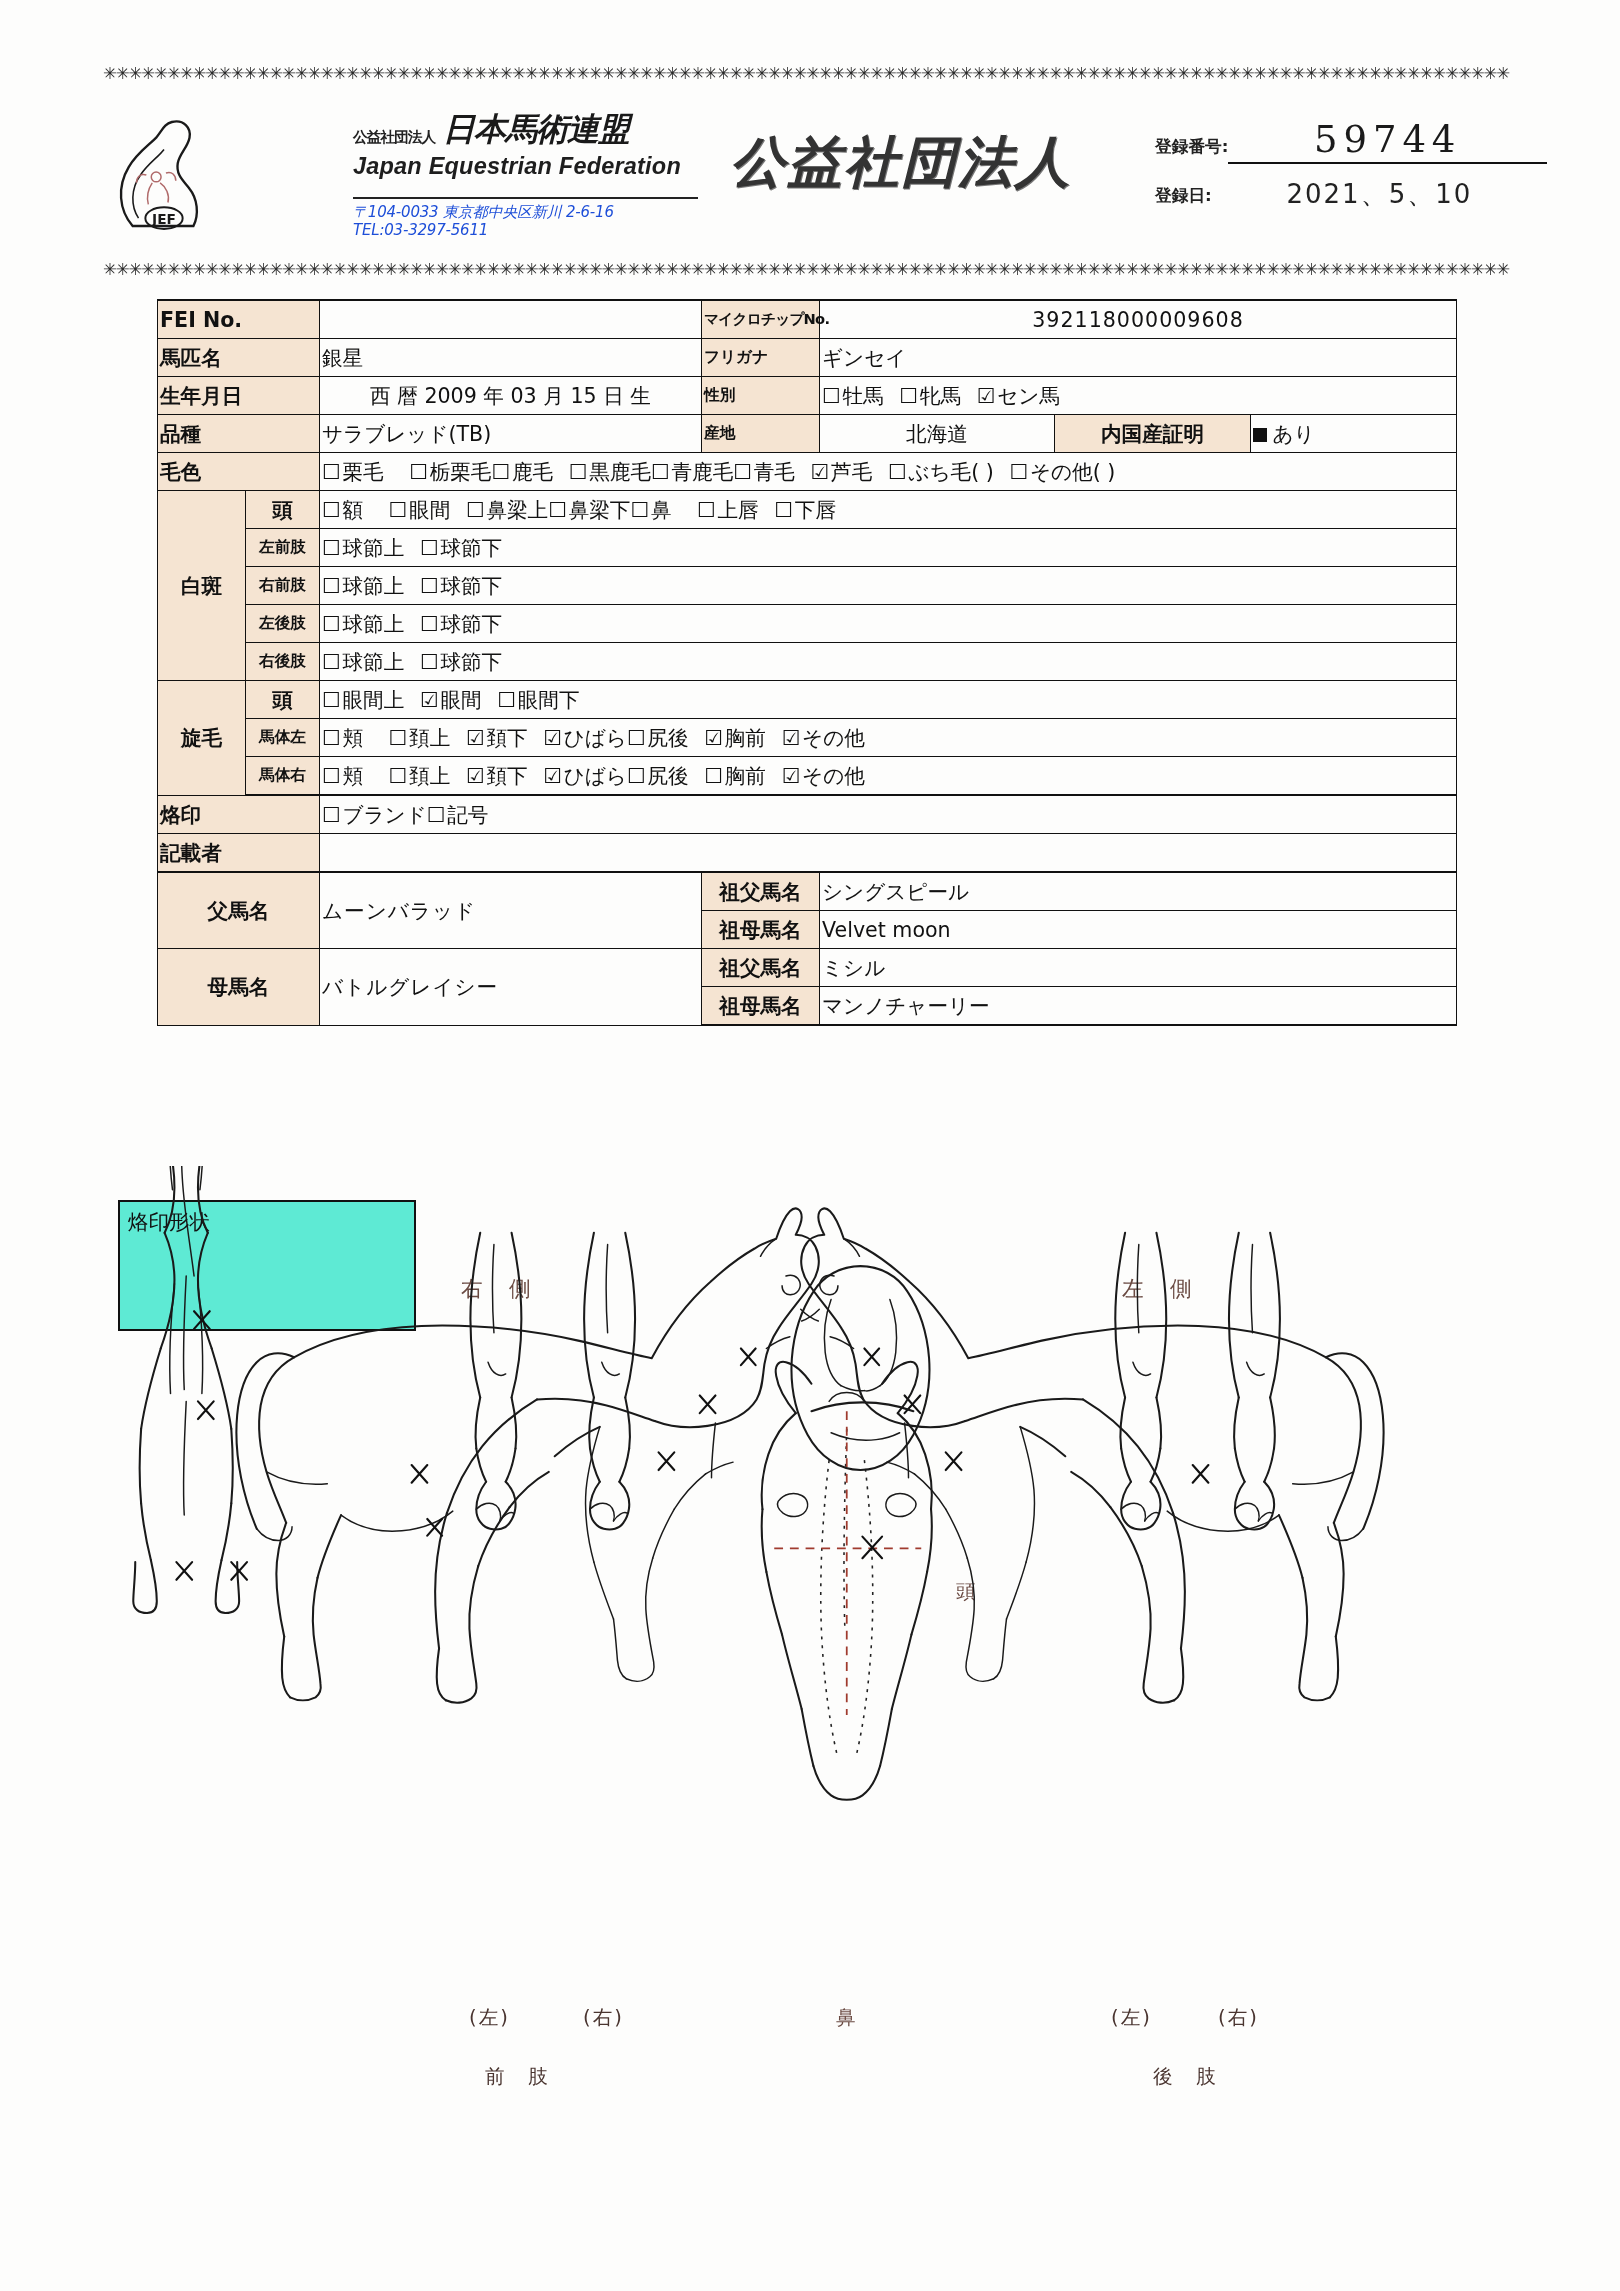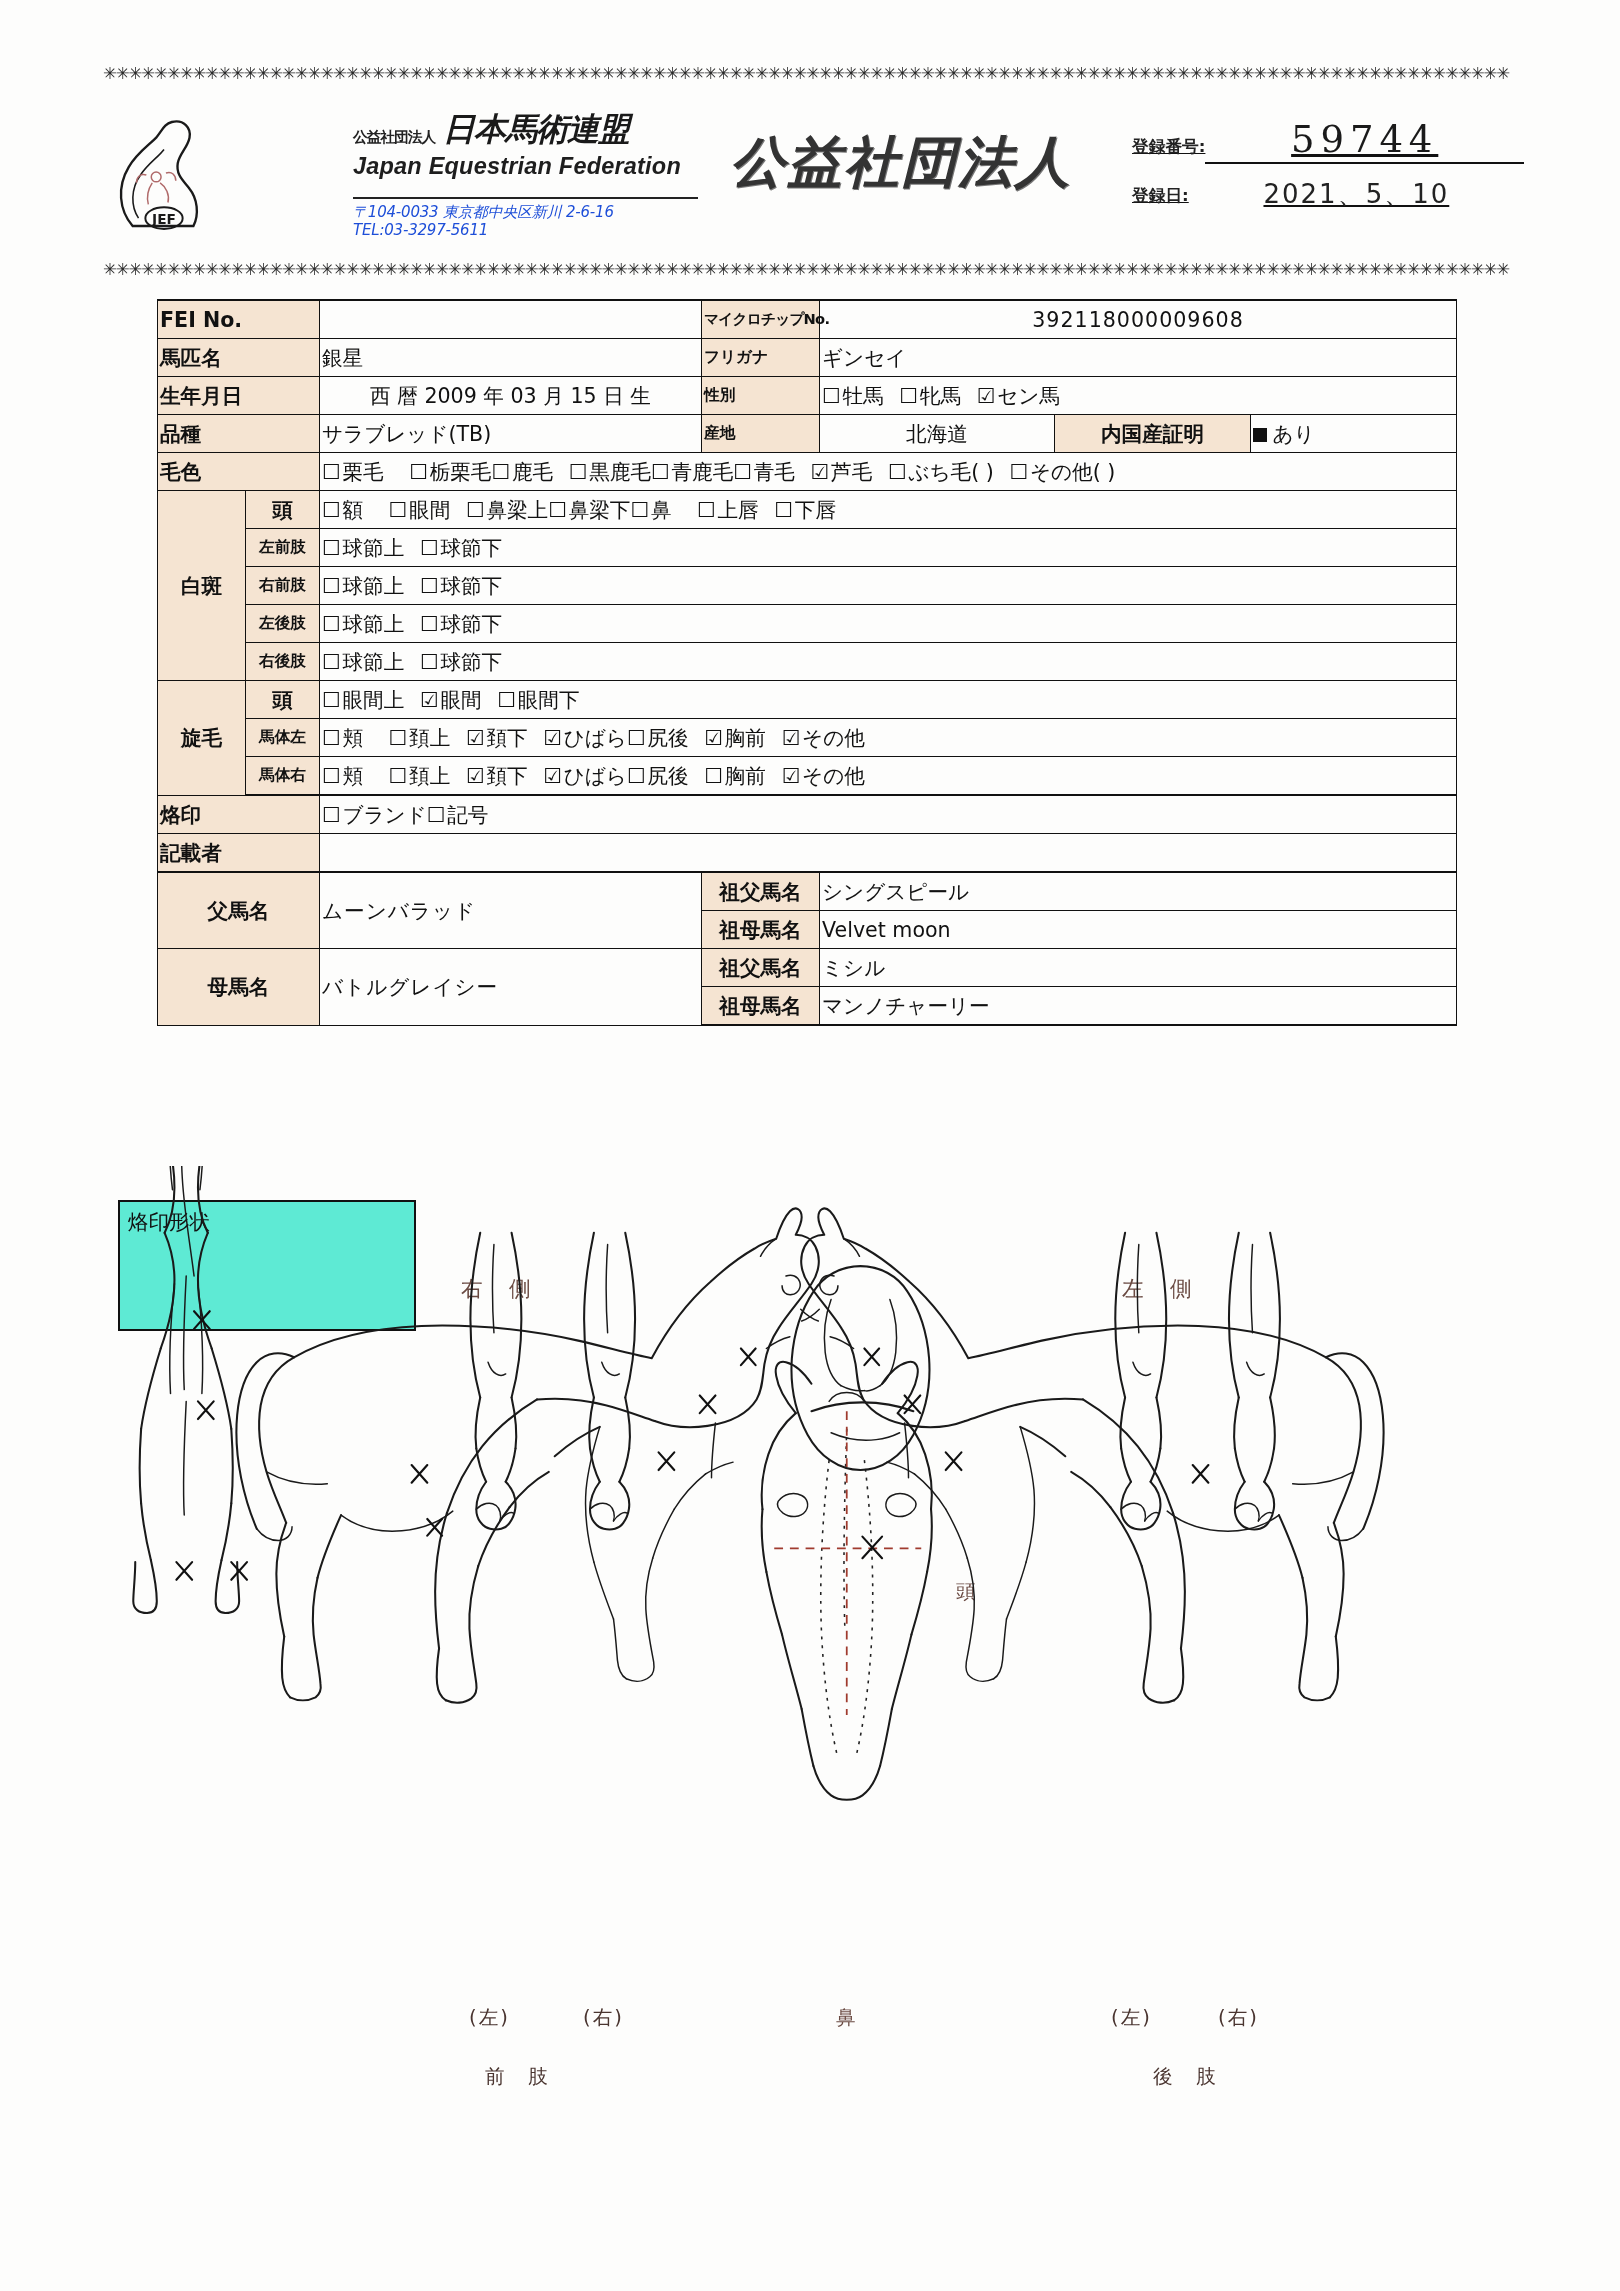--- a/index.html
+++ b/index.html
@@ -45,21 +45,21 @@
   }
 
   .doc-title {
     position:absolute; left:627px; top:17.6px;
     font-size:55px; font-weight:bold; font-style:italic;
     letter-spacing:2px; color:#333;
     font-family:"DejaVu Sans",sans-serif;
     text-shadow:1px 1px 0 #777;
   }
 
-  .reg-block { position:absolute; left:1029px; top:9.8px; width:392px;text-decoration:underline; }
+  .reg-block { position:absolute; left:1052px; top:9.8px; width:392px; }
   .reg-row { display:flex; align-items:flex-end; margin-bottom:13.7px; }
   .reg-label {
     font-size:16.7px; font-weight:bold; color:#222; white-space:nowrap;
     padding-bottom:5.9px; font-family:"DejaVu Sans",sans-serif;
   }
   .reg-val {
     flex:1; border-bottom:2.5px solid #111; text-align:center;
     font-size:37px; letter-spacing:5.9px; color:#1a1a1a;
     font-family:"DejaVu Serif",serif; padding-bottom:1px;
   }

